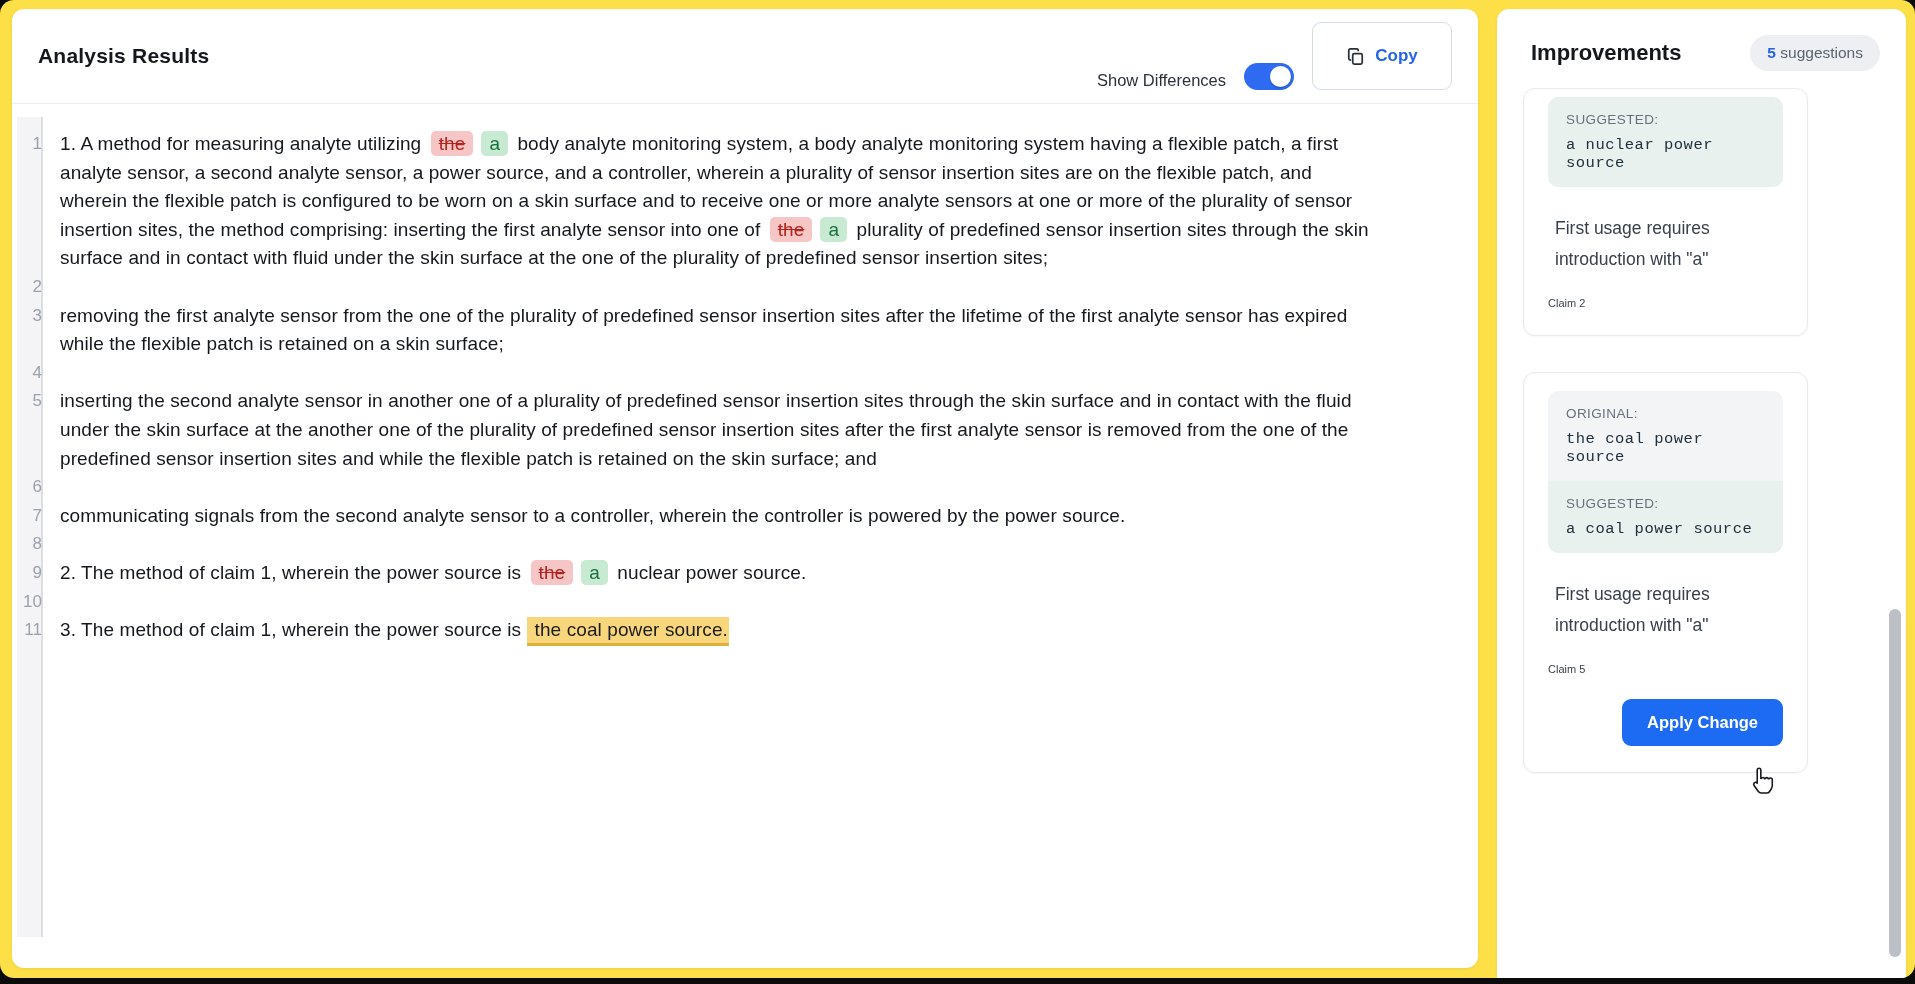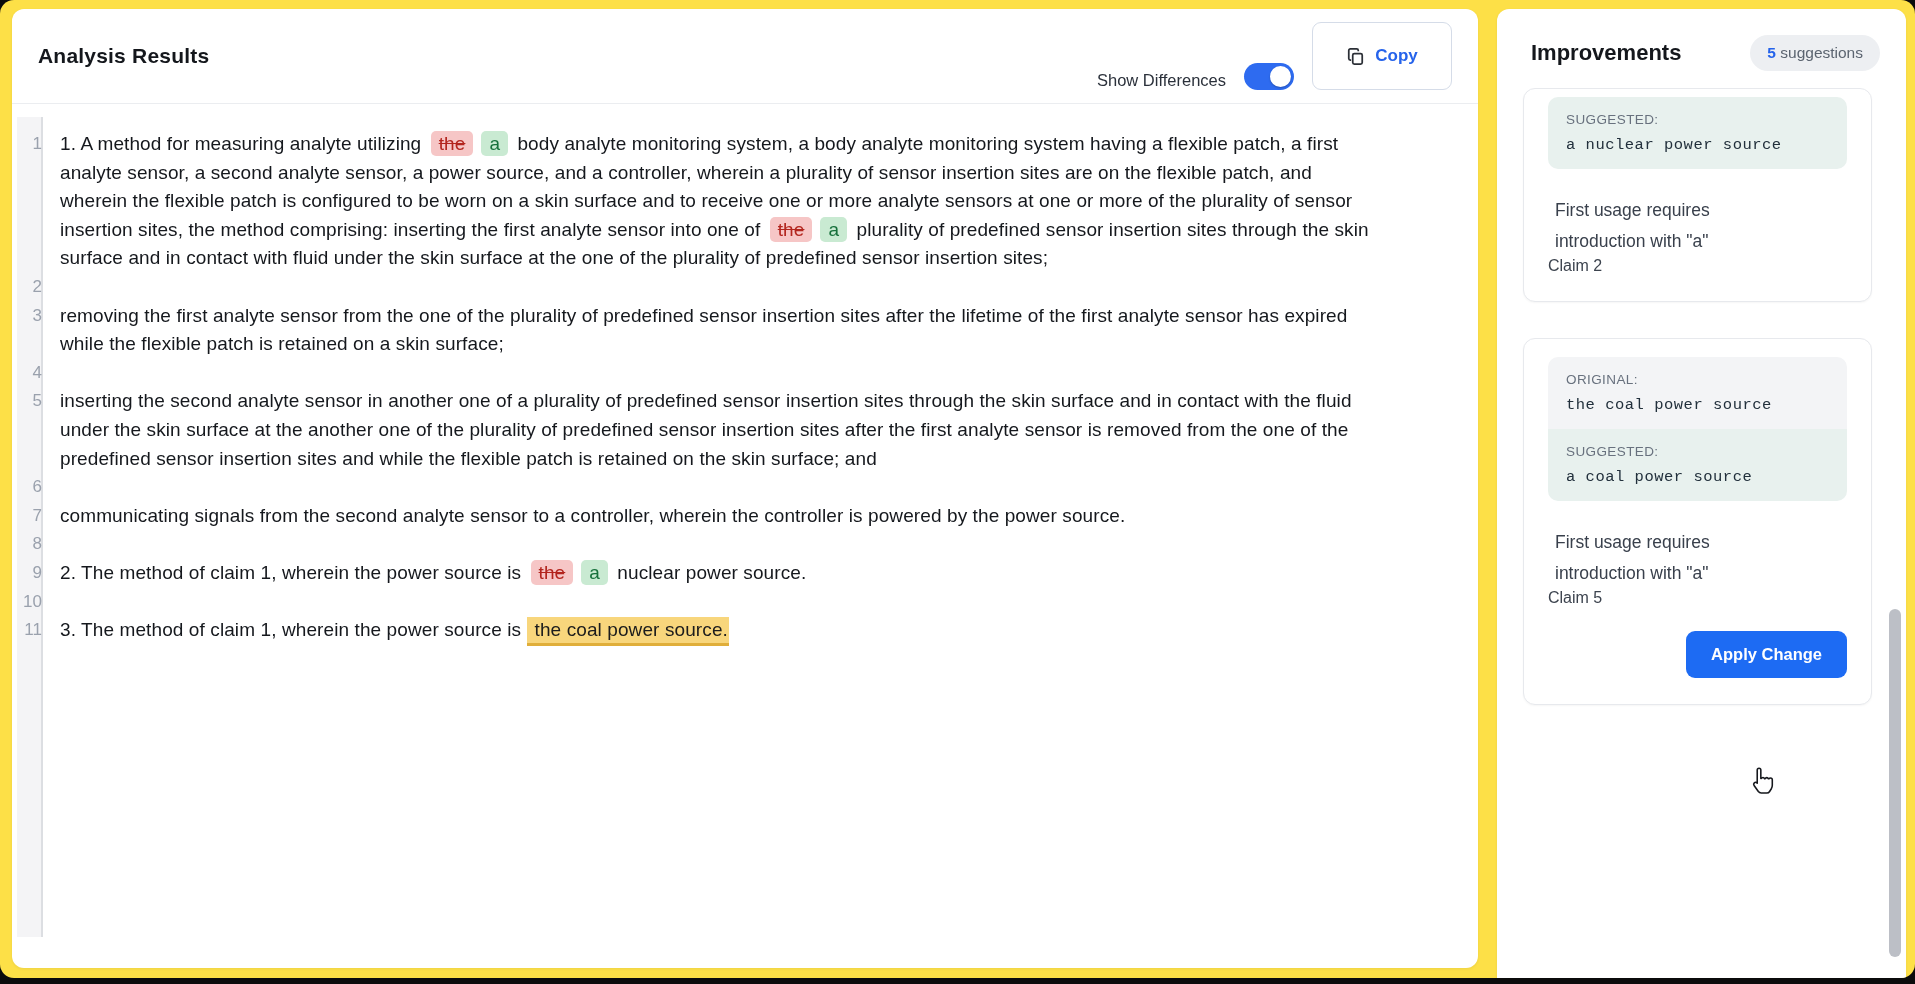--- a/index.html
+++ b/index.html
@@ -27,32 +27,32 @@
   .tok-del { background:#f6c6c6; color:#b3251e; text-decoration:line-through; padding:2px 8px; border-radius:5px; margin:0 4px; }
   .tok-ins { background:#c9ead2; color:#17713c; padding:2px 8px; border-radius:5px; margin:0 4px; }
   .tok-hl  { background:#f8d67c; color:#1c1c1c; padding:2px 1px 3px 8px; border-bottom:3px solid #e0ae3a; }
 
   
   .improvements-panel { left:1497px; top:9px; width:409px; height:985px; }
   .ip-header { display:flex; align-items:center; padding:26px 26px 0 34px; }
   .ip-title { font-size:22px; font-weight:700; color:#14171c; }
   .badge { margin-left:auto; background:#edeff2; border-radius:999px; padding:9px 17px; font-size:15.5px; color:#5b6470; white-space:nowrap; }
   .badge b { color:#2563eb; font-weight:700; }
-  .cards { position:absolute; left:26px; top:79px; width:349px; display:flex; flex-direction:column; gap:36px; }
+  .cards { position:absolute; left:26px; top:79px; width:285px; display:flex; flex-direction:column; gap:36px; }
   .card { background:#fff; border:1px solid #e7e9ed; border-radius:12px; box-shadow:0 1px 2px rgba(0,0,0,.04); padding:18px 24px 26px; }
   .card.clipped { padding-top:8px; }
   .box { padding:15px 18px; border-radius:10px; }
   .box.original { background:#f3f4f6; }
   .box.suggested { background:#e8f1ee; }
   .box.stack-top { border-radius:10px 10px 0 0; }
   .box.stack-bottom { border-radius:0 0 10px 10px; }
   .box-label { font-size:13.5px; color:#68717e; letter-spacing:.4px; }
   .box-value { margin-top:9px; font-family:"Liberation Mono","DejaVu Sans Mono",monospace; font-size:15.5px; color:#22303c; letter-spacing:.5px; }
   .explanation { margin-top:26px; font-size:17.5px; line-height:31px; color:#39404c; max-width:228px;margin-left:7px; }
-  .claim { font-size:16px; color:#3c434e; }
+  .claim { margin-top:22px; font-size:11px; color:#3c434e; }
   .card-actions { display:flex; justify-content:flex-end; margin-top:24px; }
   .btn { border:none; border-radius:9px; color:#fff; font-size:16.5px; font-weight:700; font-family:"Liberation Sans",sans-serif; cursor:pointer; }
   .btn-applied { background:#16a364; padding:13px 22px; }
   .btn-apply { background:#1d6bf3; padding:14px 25px; }
   .scroll-thumb { position:absolute; right:5px; top:600px; width:12px; height:348px; border-radius:6px; background:#bcbfc6; }
 
   .cursor { position:absolute; left:1748px; top:766px; pointer-events:none; z-index:50; }
 </style>
 </head>
 <body>

